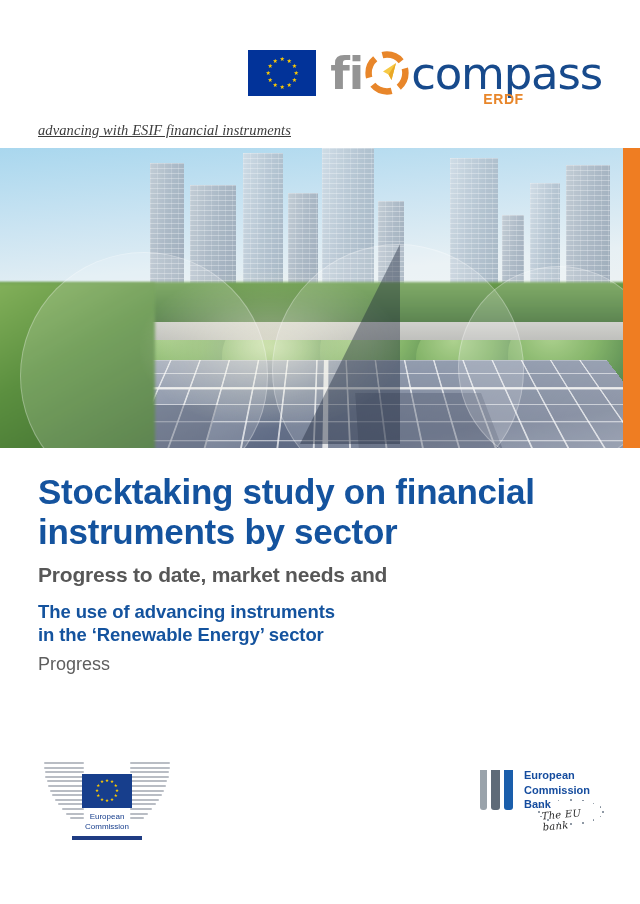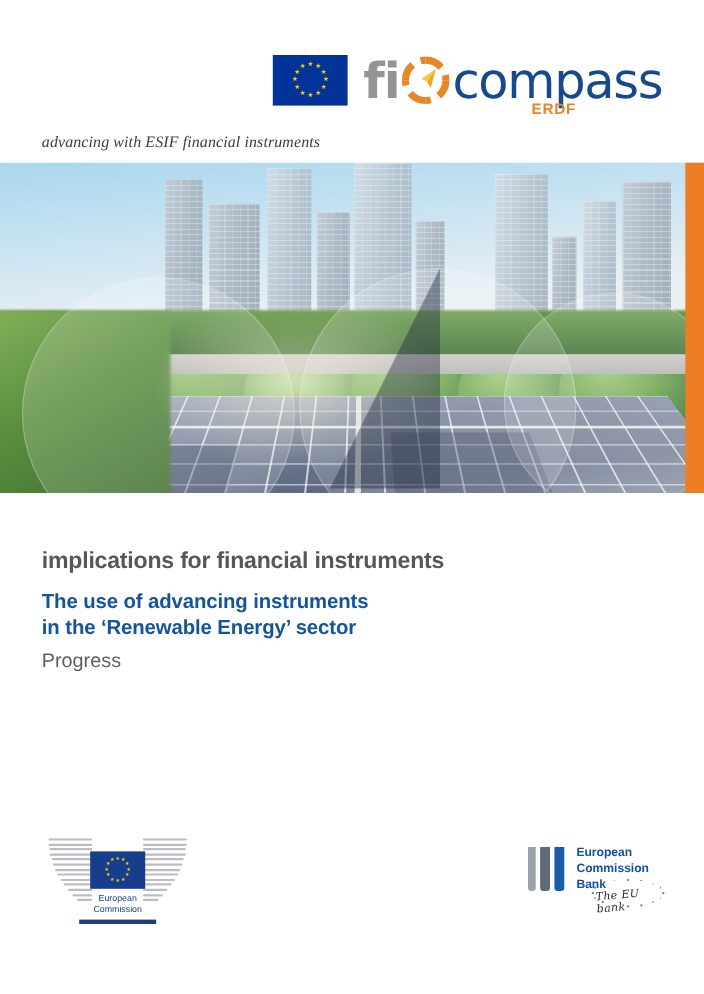--- a/index.html
+++ b/index.html
@@ -90,20 +90,21 @@
   }
   .tagline {
     position: absolute;
     left: 38px;
     top: 122px;
     font-family: "Liberation Serif", serif;
     font-style: italic;
     font-size: 14.5px;
     color: #3c3c3c;
     letter-spacing: 0.1px;
+    text-decoration: underline;
   }
 
   
   .photo {
     position: absolute;
     left: 0;
     top: 148px;
     width: 640px;
     height: 300px;
     overflow: hidden;
@@ -449,23 +450,26 @@
   <div class="sun-glow"></div>
 
   <div class="arc" style="left:20px;  top:104px; width:246px; height:246px;"></div>
   <div class="arc" style="left:272px; top:96px;  width:250px; height:250px;"></div>
   <div class="arc" style="left:458px; top:118px; width:200px; height:200px;"></div>
   <div class="arc-dark" style="left:300px; top:96px; width:200px; height:200px; clip-path: polygon(0% 100%, 50% 0%, 50% 100%);"></div>
 </div>
 <div class="orange-bar"></div>
 
 <div class="title-block">
+  <h1 class="main-title">
+    <span>Stocktaking study on financial</span><br>
+    <span>instruments by sector</span>
+  </h1>
   <h2 class="subtitle">
-    <br>
-    <span>implications for financial instruments</span>
+    <span>Progress to date, market needs and</span><br>
   </h2>
   <h3 class="sector-line">
     <span>The use of advancing instruments</span><br>
     <span>in the ‘Renewable Energy’ sector</span>
   </h3>
   <p class="synthesis">Progress</p>
 </div>
 
 <div class="footer">
 

